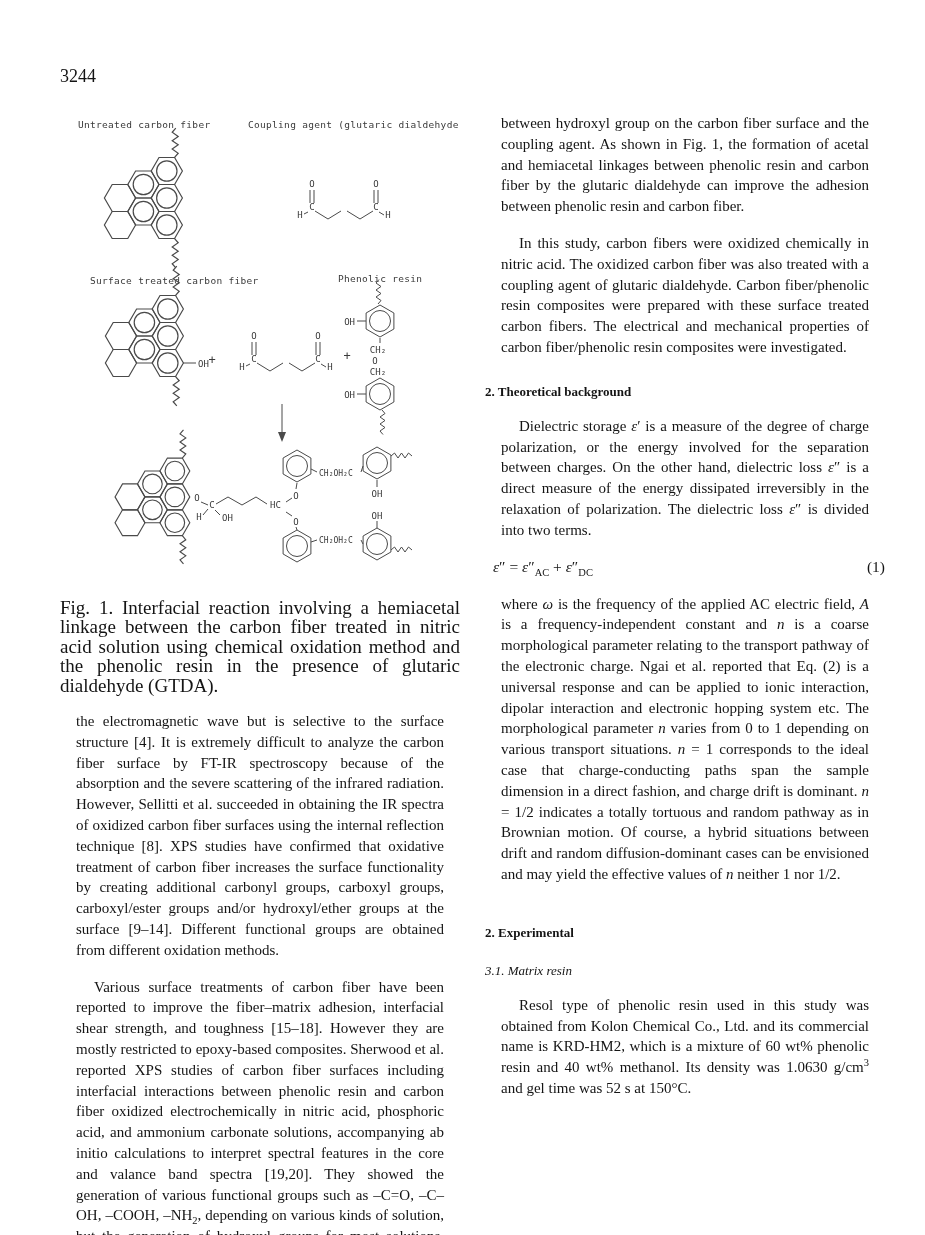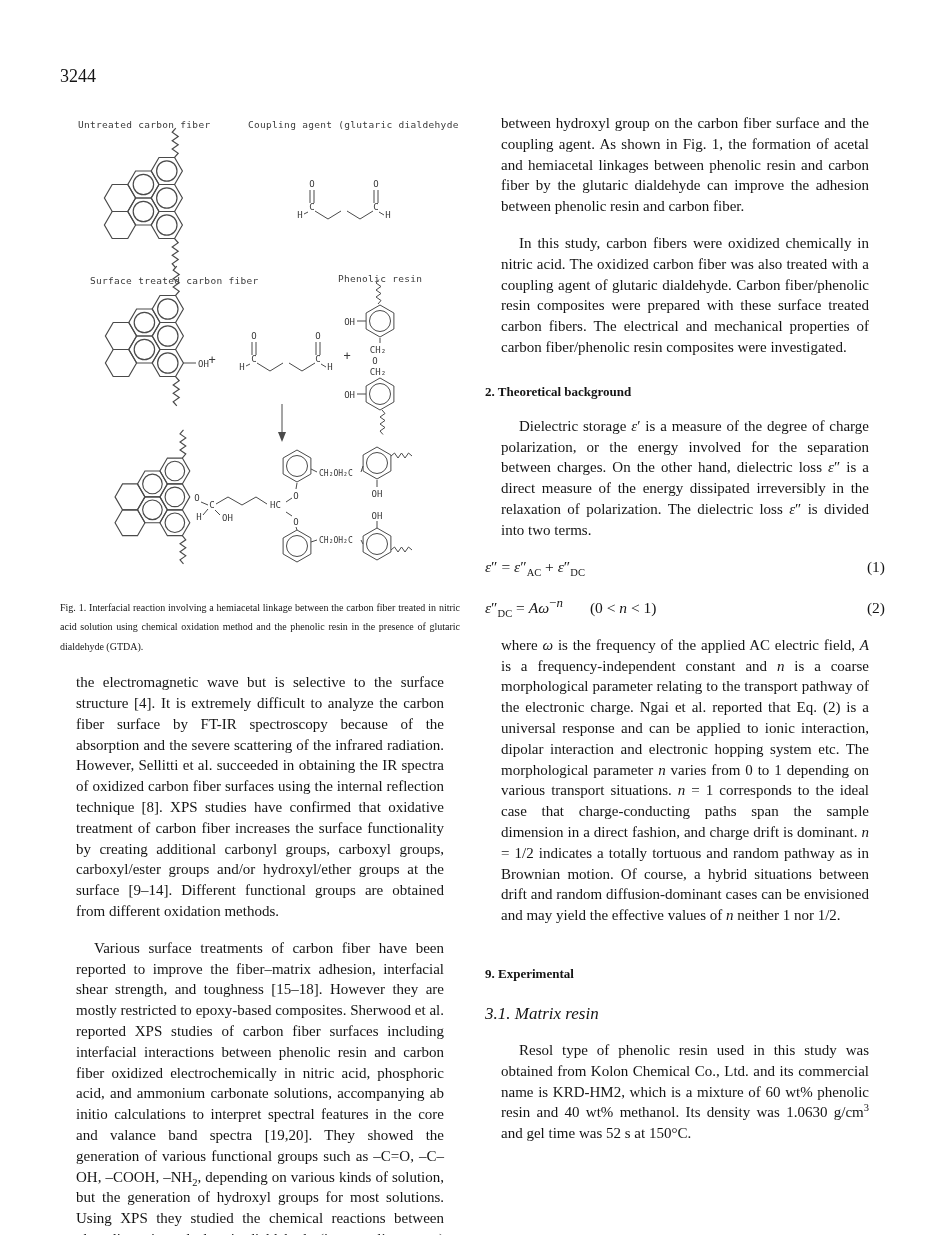--- a/index.html
+++ b/index.html
@@ -6,25 +6,25 @@
   .page{position:relative;width:925px;height:1235px;background:#ffffff;overflow:hidden;
         font-family:"Liberation Serif",serif;color:#141414;}
   .header{position:absolute;top:66px;left:60px;width:825px;height:20px;font-size:18px;}
   .pagenum{position:absolute;left:0;top:0;}
   .citation{position:absolute;left:0;right:0;text-align:center;font-style:italic;}
   .col{position:absolute;width:400px;}
   .col-left{left:60px;top:116px;}
   .col-right{left:485px;top:97px;}
   p.body{margin:16px;font-size:15px;line-height:20.8px;text-align:justify;}
   p.ind{text-indent:18px;}
-  .caption{margin:8px 0 6px 0;font-size:10px;line-height:19.4px;text-align:justify;}
+  .caption{margin:8px 0 6px 0;font-size:19px;line-height:19.4px;text-align:justify;}
   h2.sect{font-size:13px;font-weight:bold;margin:26px 0 14px 0;}
-  h3.subsect{font-size:17px;font-weight:normal;font-style:italic;margin:22px 0 12px 0;}
+  h3.subsect{font-size:13px;font-weight:normal;font-style:italic;margin:22px 0 12px 0;}
   .eq-row{display:flex;justify-content:space-between;align-items:baseline;
-          margin:17px 0 15px 0;font-size:15.5px;}
+          margin:17px 0 15px 8px;font-size:15.5px;}
   .eq-row sub{font-size:10.5px;}
   p.body sub, p.body sup{font-size:10.5px;line-height:0;}
   .fig svg{display:block;}
   .fig .ln{stroke:#4a4a4a;stroke-width:1;fill:none;}
   .fig text{fill:#3a3a3a;font-family:"DejaVu Sans Mono",monospace;}
   .fig .lbl{font-size:9.5px;letter-spacing:0.3px;}
   .fig .atm{font-size:9px;}
   .fig .atm-s{font-size:8px;}
   .fig .plus{font-size:12px;}
 </style>
@@ -173,26 +173,22 @@
     <h2 class="sect">2. Theoretical background</h2>
 
     <p class="body ind">Dielectric storage <i>ε</i>′ is a measure of the degree of charge polarization, or the energy involved for the separation between charges. On the other hand, dielectric loss <i>ε</i>″ is a direct measure of the energy dissipated irreversibly in the relaxation of polarization. The dielectric loss <i>ε</i>″ is divided into two terms.</p>
 
     <div class="eq-row">
       <span><i>ε</i>″ = <i>ε</i>″<sub>AC</sub> + <i>ε</i>″<sub>DC</sub></span>
       <span>(1)</span>
     </div>
 
 
-    <div class="eq-row">
-      <span><i>ε</i>″<sub>DC</sub> = <i>Aω</i><sup>−<i>n</i></sup>&nbsp;&nbsp;&nbsp;&nbsp;&nbsp;&nbsp;&nbsp;(0 &lt; <i>n</i> &lt; 1)</span>
-      <span>(2)</span>
-    </div>
 
     <p class="body">where <i>ω</i> is the frequency of the applied AC electric field, <i>A</i> is a frequency-independent constant and <i>n</i> is a coarse morphological parameter relating to the transport pathway of the electronic charge. Ngai et al. reported that Eq. (2) is a universal response and can be applied to ionic interaction, dipolar interaction and electronic hopping system etc. The morphological parameter <i>n</i> varies from 0 to 1 depending on various transport situations. <i>n</i> = 1 corresponds to the ideal case that charge-conducting paths span the sample dimension in a direct fashion, and charge drift is dominant. <i>n</i> = 1/2 indicates a totally tortuous and random pathway as in Brownian motion. Of course, a hybrid situations between drift and random diffusion-dominant cases can be envisioned and may yield the effective values of <i>n</i> neither 1 nor 1/2.</p>
 
-    <h2 class="sect" style="margin-top:40px;">9. Experimental</h2>
+    <h2 class="sect" style="margin-top:40px;">2. Experimental</h2>
     <h3 class="subsect">3.1. Matrix resin</h3>
 
     <p class="body ind">Resol type of phenolic resin used in this study was obtained from Kolon Chemical Co., Ltd. and its commercial name is KRD-HM2, which is a mixture of 60 wt% phenolic resin and 40 wt% methanol. Its density was 1.0630 g/cm<sup>3</sup> and gel time was 52 s at 150°C.</p>
   </div>
 
 </div>
 
 </body></html>

